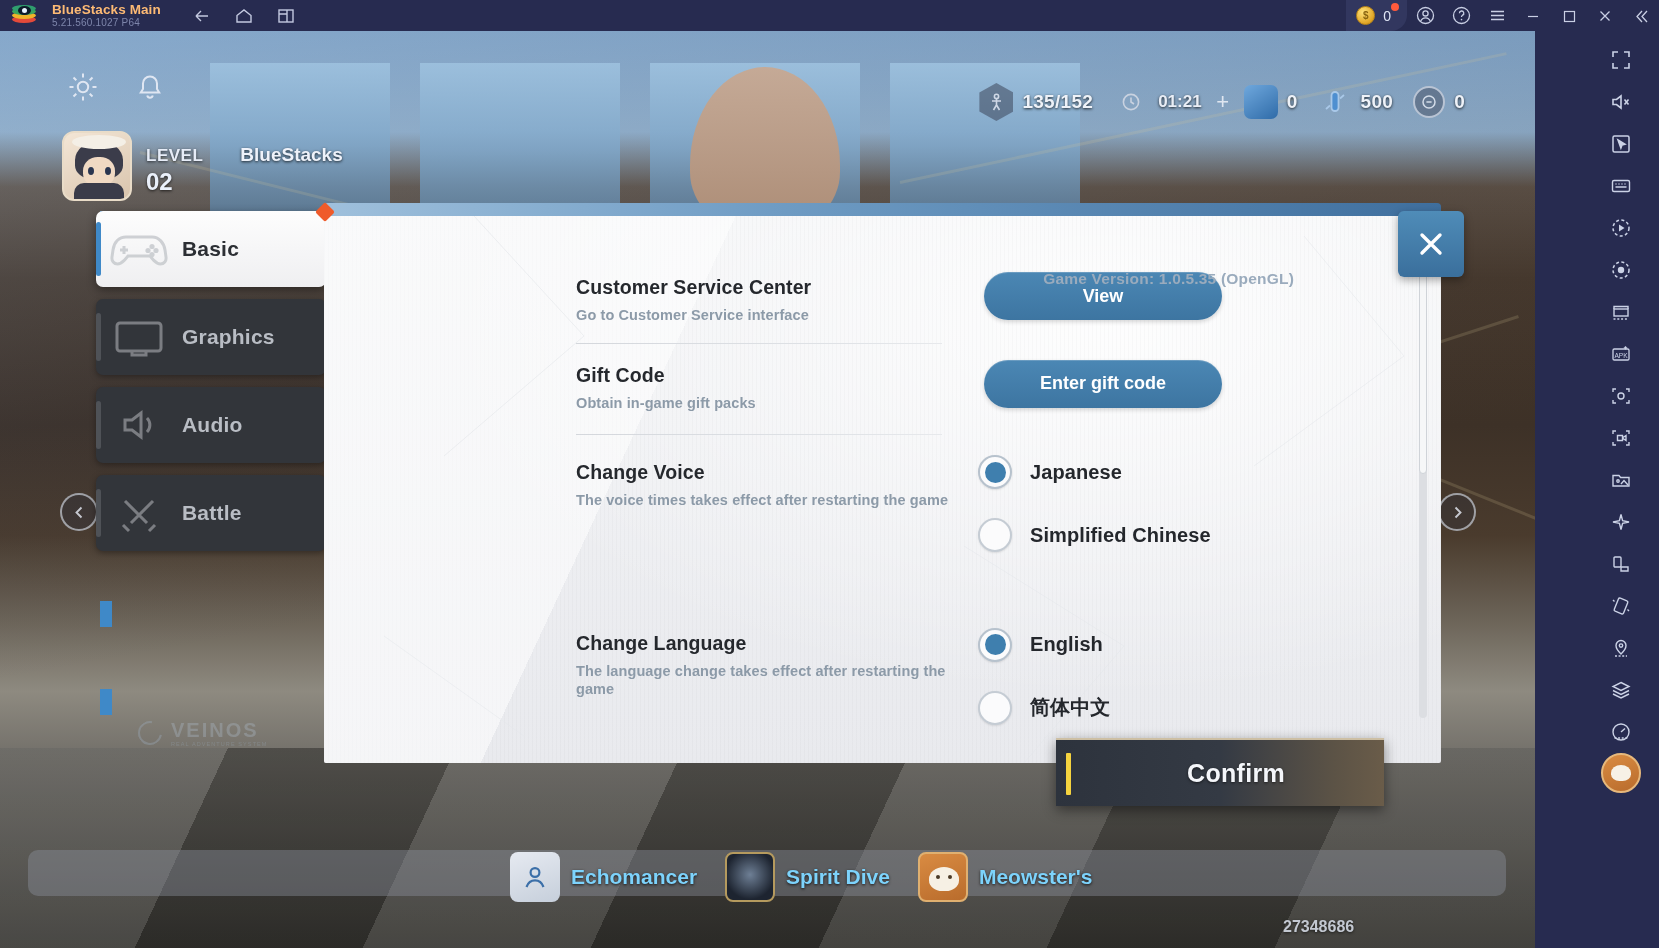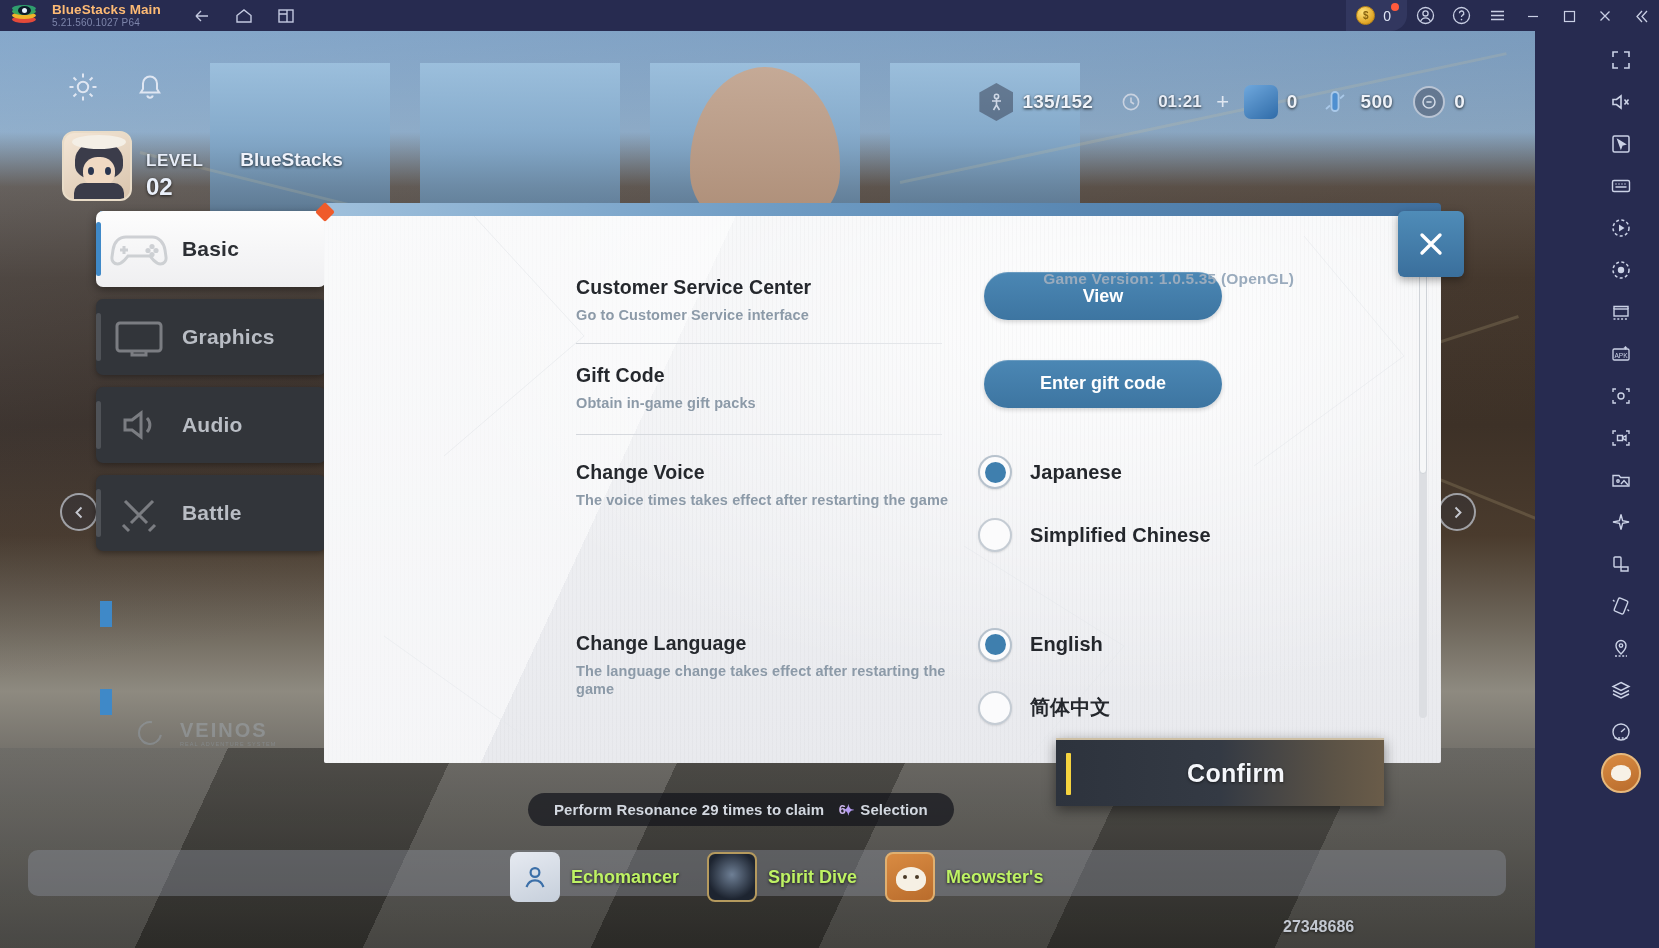--- a/index.html
+++ b/index.html
@@ -131,21 +131,21 @@
   .g-gear, .g-bell {
     position: absolute; top: 30px;
     width: 52px; height: 52px;
     display: flex; align-items: center; justify-content: center;
     color: #dfe6f2; cursor: pointer;
   }
   .g-gear { left: 57px; }
   .g-bell { left: 124px; }
   .player-card {
     position: absolute; left: 62px; top: 100px;
-    display: flex; align-items: flex-end;
+    display: flex; align-items: center;
     cursor: pointer;
   }
   .avatar {
     width: 70px; height: 70px; border-radius: 12px;
     background: linear-gradient(150deg, #f3e6d6, #d9c4ad);
     border: 2px solid #e9dcc8;
     position: relative; overflow: hidden; flex: none;
   }
   .avatar .hair {
     position: absolute; left: 11px; top: 8px; width: 48px; height: 38px;
@@ -324,21 +324,21 @@
     border-left: 6px solid #4e6f8c;
   }
   .chev-t.dim { border-left-color: #3c5569; }
   .stab-badge {
     position: absolute; right: -6px; top: -6px;
     width: 14px; height: 14px; background: #ef5b2b;
     transform: rotate(45deg); border-radius: 2px; z-index: 6;
   }
   .veinos {
     position: absolute; left: 42px; bottom: 16px;
-    display: flex; align-items: center; gap: 18px;
+    display: flex; align-items: center; gap: 9px;
     opacity: .34;
   }
   .veinos-mark {
     width: 24px; height: 24px; border-radius: 50%;
     border: 2.5px solid #9fb0c2;
     border-right-color: transparent;
     transform: rotate(-35deg);
   }
   .veinos-txt { line-height: 1; }
   .veinos-main {
@@ -477,21 +477,21 @@
   .bnav { display: flex; align-items: center; gap: 11px; cursor: pointer; padding-right: 20px; }
   .bnav-ico {
     width: 50px; height: 50px; border-radius: 8px;
     display: flex; align-items: center; justify-content: center;
     overflow: hidden; position: relative;
   }
   .bi-echo { background: linear-gradient(160deg, #e6eaf1, #c6cfdb); }
   .bi-spirit { background: radial-gradient(circle at 50% 45%, #6e7f95, #1d2430 72%); border: 2px solid #b59a5e; }
   .bi-meow { background: linear-gradient(160deg, #d98b42, #b96c2c); border: 2px solid #e0b070; }
   .bnav-lbl {
-    font-size: 18px; font-weight: bold; color: #bef264;
+    font-size: 21px; font-weight: bold; color: #7dd3fc;
     text-shadow: 0 1px 3px rgba(0,0,0,.8);
   }
   .meow-face {
     position: absolute; left: 9px; top: 13px;
     width: 30px; height: 24px; background: #f6f0e4;
     border-radius: 50% 50% 44% 44%;
   }
   .meow-face::before, .meow-face::after {
     content: ''; position: absolute; top: 8px; width: 4px; height: 4px;
     border-radius: 50%; background: #4a3a27;
@@ -912,28 +912,20 @@
         <svg width="34" height="34" viewBox="0 0 34 34" stroke="#ffffff" stroke-width="3.4" stroke-linecap="round">
           <path d="M8 8l18 18M26 8L8 26"></path>
         </svg>
       </div>
     </div>
 
     <div class="confirm">
       <div class="confirm-lbl">Confirm</div>
     </div>
 
-    <div class="banner">
-      <div class="banner-txt">Perform Resonance 29 times to claim</div>
-      <div class="banner-ico">
-        <span>6</span>
-        <span class="banner-star">✦</span>
-      </div>
-      <div class="banner-txt">Selection</div>
-    </div>
 
     <div class="bottombar"></div>
 
     <div class="botnav">
       <div class="bnav">
         <div class="bnav-ico bi-echo">
           <svg width="28" height="28" viewBox="0 0 28 28" fill="none" stroke="#3b6fa8" stroke-width="2.2">
             <circle cx="14" cy="9.5" r="4.4"></circle>
               <path d="M5.5 24c1.6-4.4 5-6.6 8.5-6.6s6.9 2.2 8.5 6.6"></path>
           </svg>

